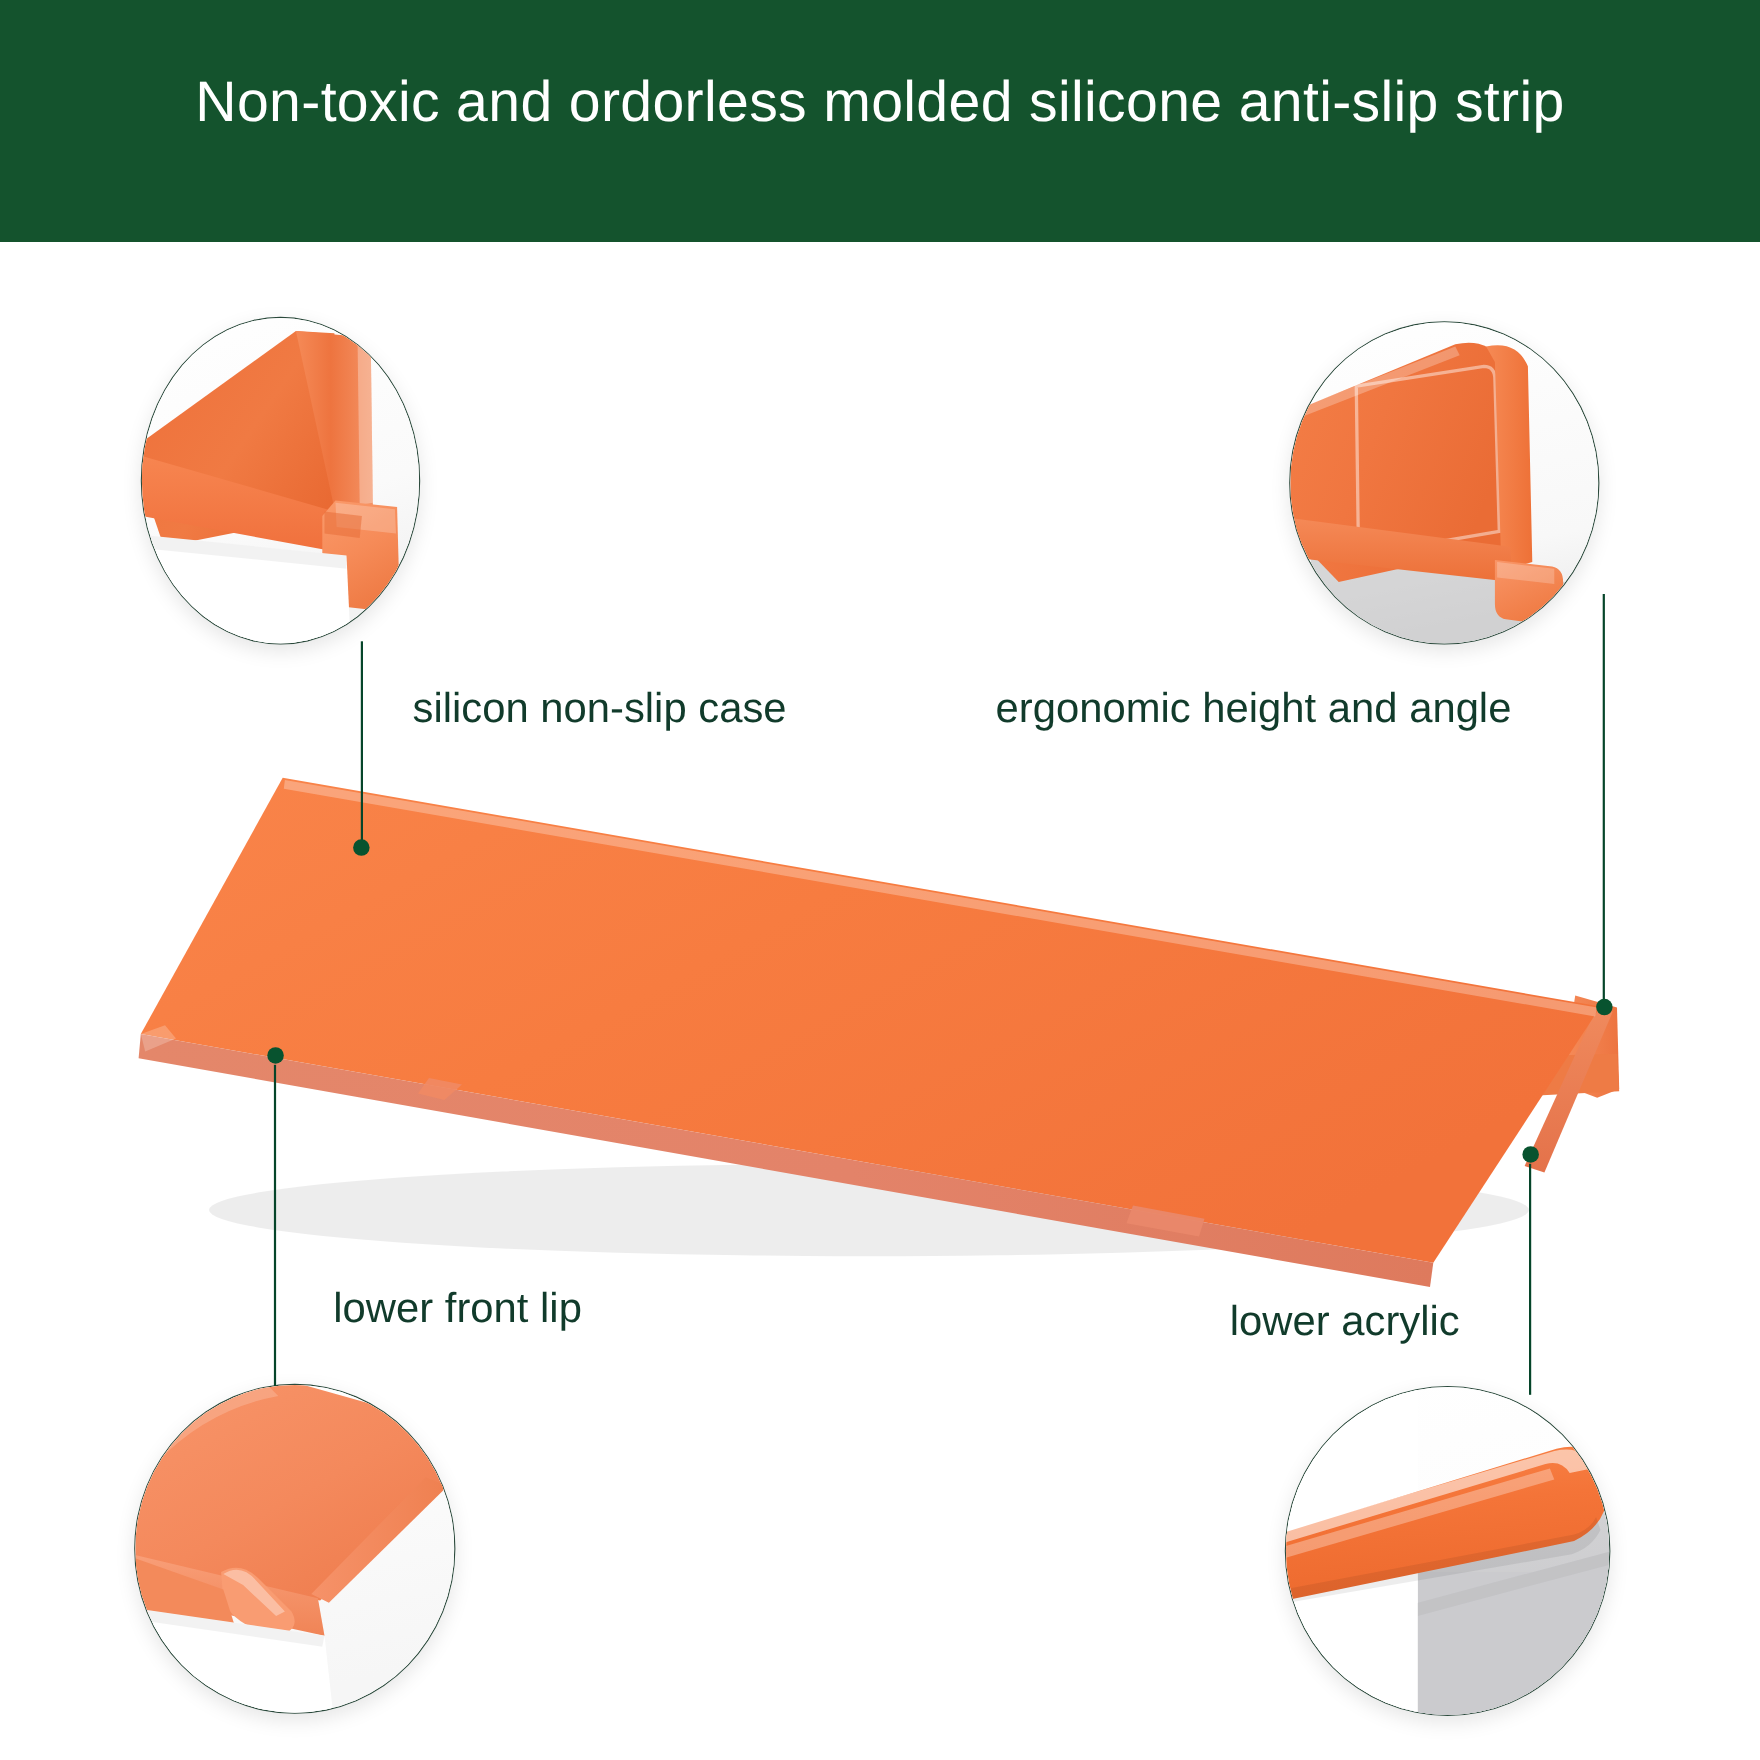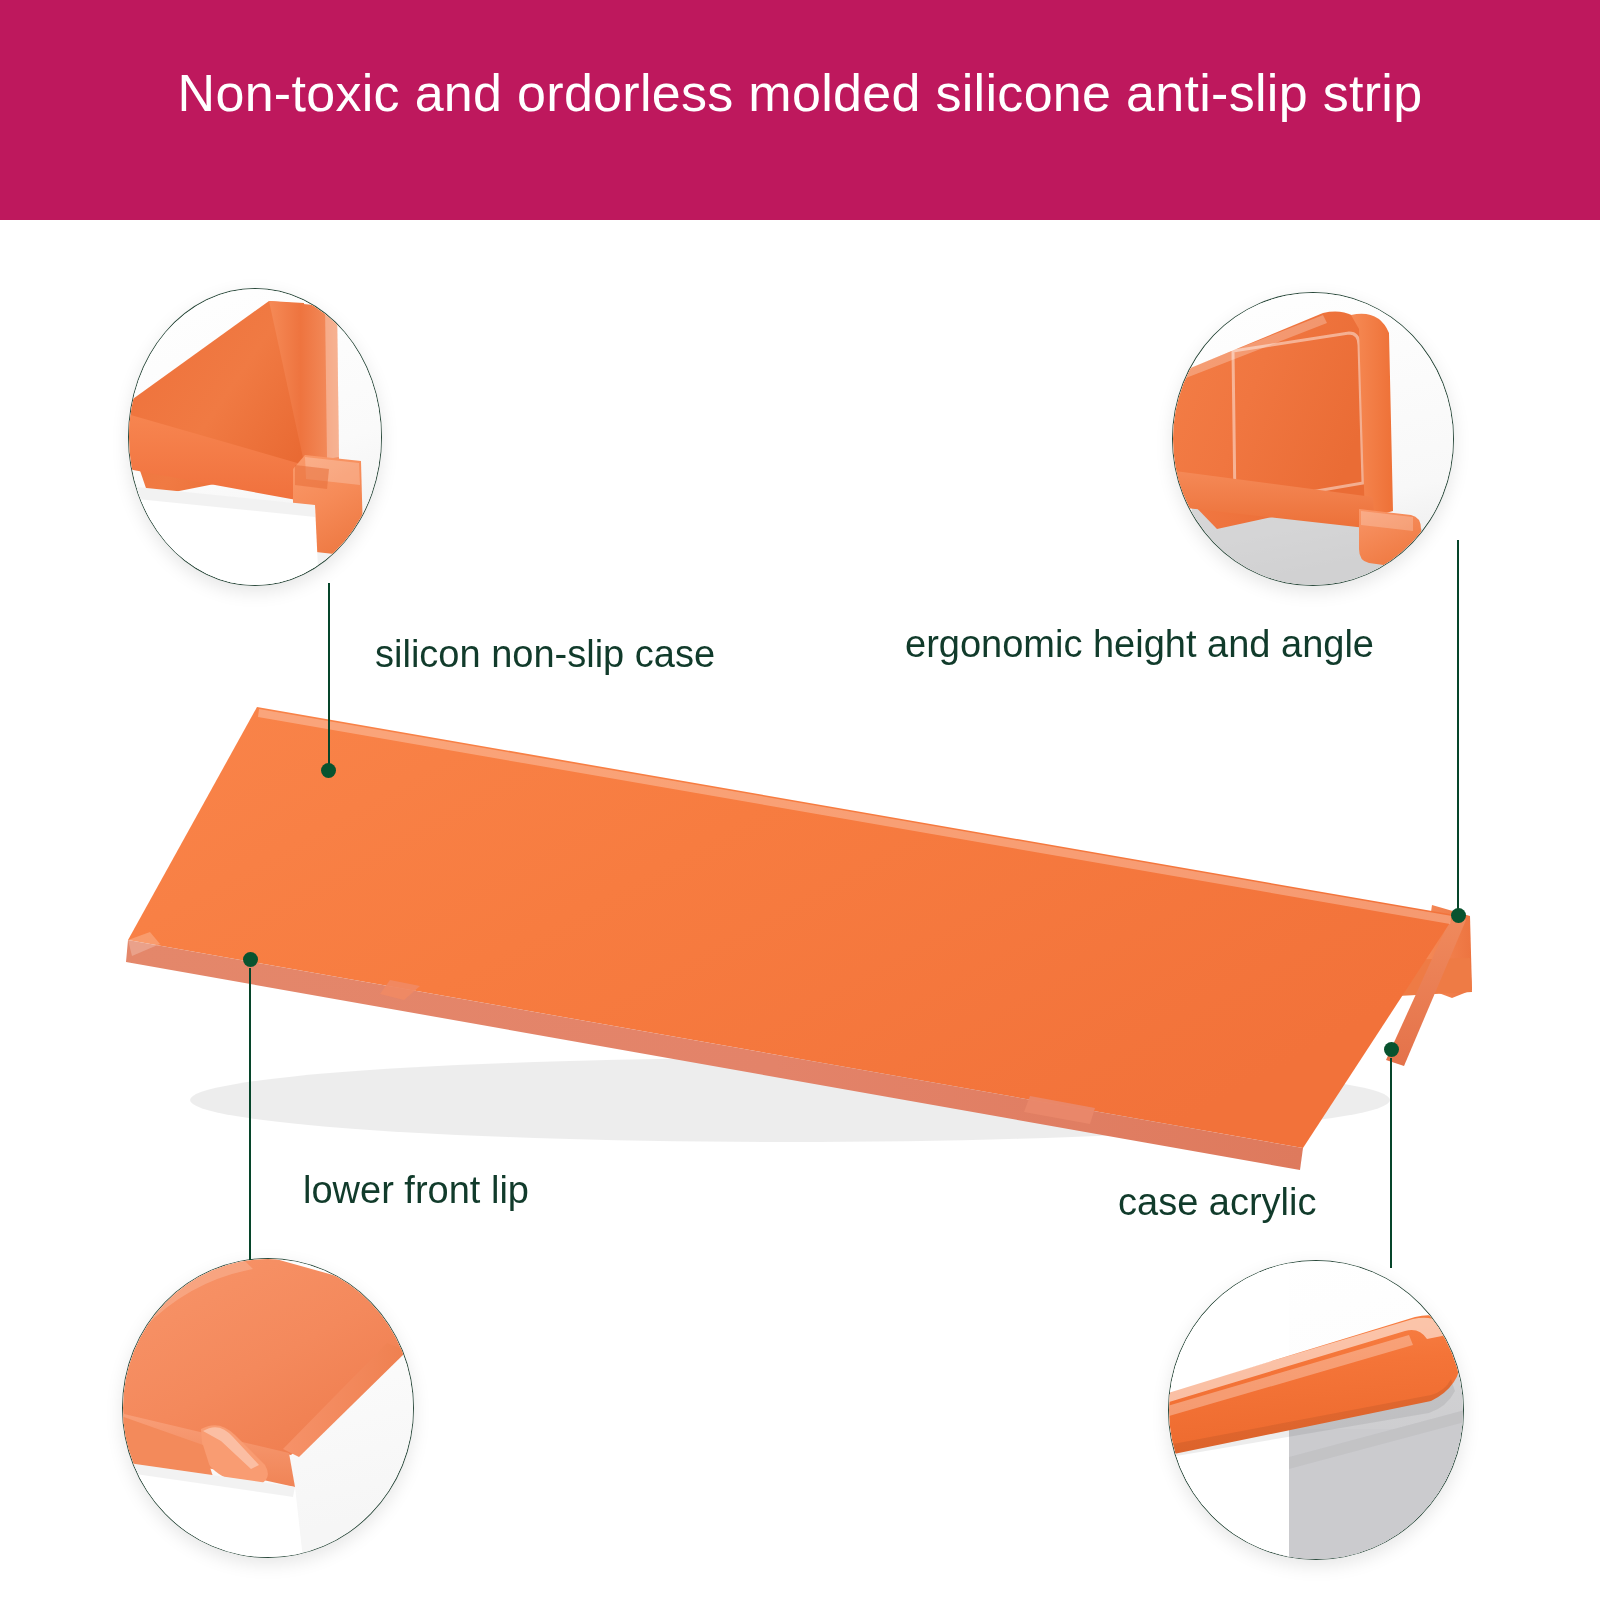--- a/index.html
+++ b/index.html
@@ -16,21 +16,21 @@
     overflow: hidden;
     font-family: "Liberation Sans", sans-serif;
   }
 
   
   #header-banner {
     position: absolute;
     left: 0; top: 0;
     width: 1600px;
     height: 220px;
-    background: #be185d;
+    background: #14532d;
   }
   #header-title {
     position: absolute;
     left: 0;
     top: 62px;
     width: 1600px;
     text-align: center;
     color: #ffffff;
     font-size: 52px;
     font-weight: 400;
@@ -184,21 +184,21 @@
       <path d="M166 176 L200 180 L198 200 L166 196 Z" fill="#E86E38" opacity="0.55"></path>
 
       <path d="M-12 196 L186 216 L190 300 L-12 300 Z" fill="#ffffff"></path>
       <path d="M-12 196 L186 216 L186 228 L-12 208 Z" fill="rgba(0,0,0,0.05)"></path>
     </svg>
   </div>
 
   <div class="connector" style="left:328px; top:583px; height:188px;"></div>
   <div class="dot" style="left:321px; top:763px;"></div>
 
-  <div class="label" style="left:375px; top:622px;margin-top:10px;">silicon non-slip case</div>
+  <div class="label" style="left:375px; top:622px;">silicon non-slip case</div>
 
   <div class="callout-circle" style="left:1172px; top:292px; width:280px; height:292px;">
     <svg class="callout-inner" viewBox="0 0 280 292" xmlns="http://www.w3.org/2000/svg">
       <defs>
         <linearGradient id="c2bg" x1="0" y1="0" x2="0.2" y2="1">
           <stop offset="0%" stop-color="#ffffff"></stop>
           <stop offset="80%" stop-color="#f8f8f8"></stop>
           <stop offset="100%" stop-color="#eeeeee"></stop>
         </linearGradient>
         <linearGradient id="c2face" x1="0" y1="0" x2="1" y2="0.4">
@@ -324,15 +324,15 @@
       <path d="M-12 186 L262 134 Q276 130 282 118 L286 130 Q278 146 260 152 L-10 198 Z" fill="rgba(0,0,0,0.07)"></path>
 
       <path d="M120 196 L300 148 L300 300 L120 300 Z" fill="#CBCBCE"></path>
       <path d="M120 196 L300 148 L300 160 L120 208 Z" fill="rgba(0,0,0,0.04)"></path>
     </svg>
   </div>
 
   <div class="connector" style="left:1390px; top:1058px; height:210px;"></div>
   <div class="dot" style="left:1384px; top:1042px;"></div>
 
-  <div class="label" style="left:1118px; top:1180px;">case acrylic</div>
+  <div class="label" style="left:1118px; top:1180px;">lower acrylic</div>
 
 </div>
 
 </body></html>

